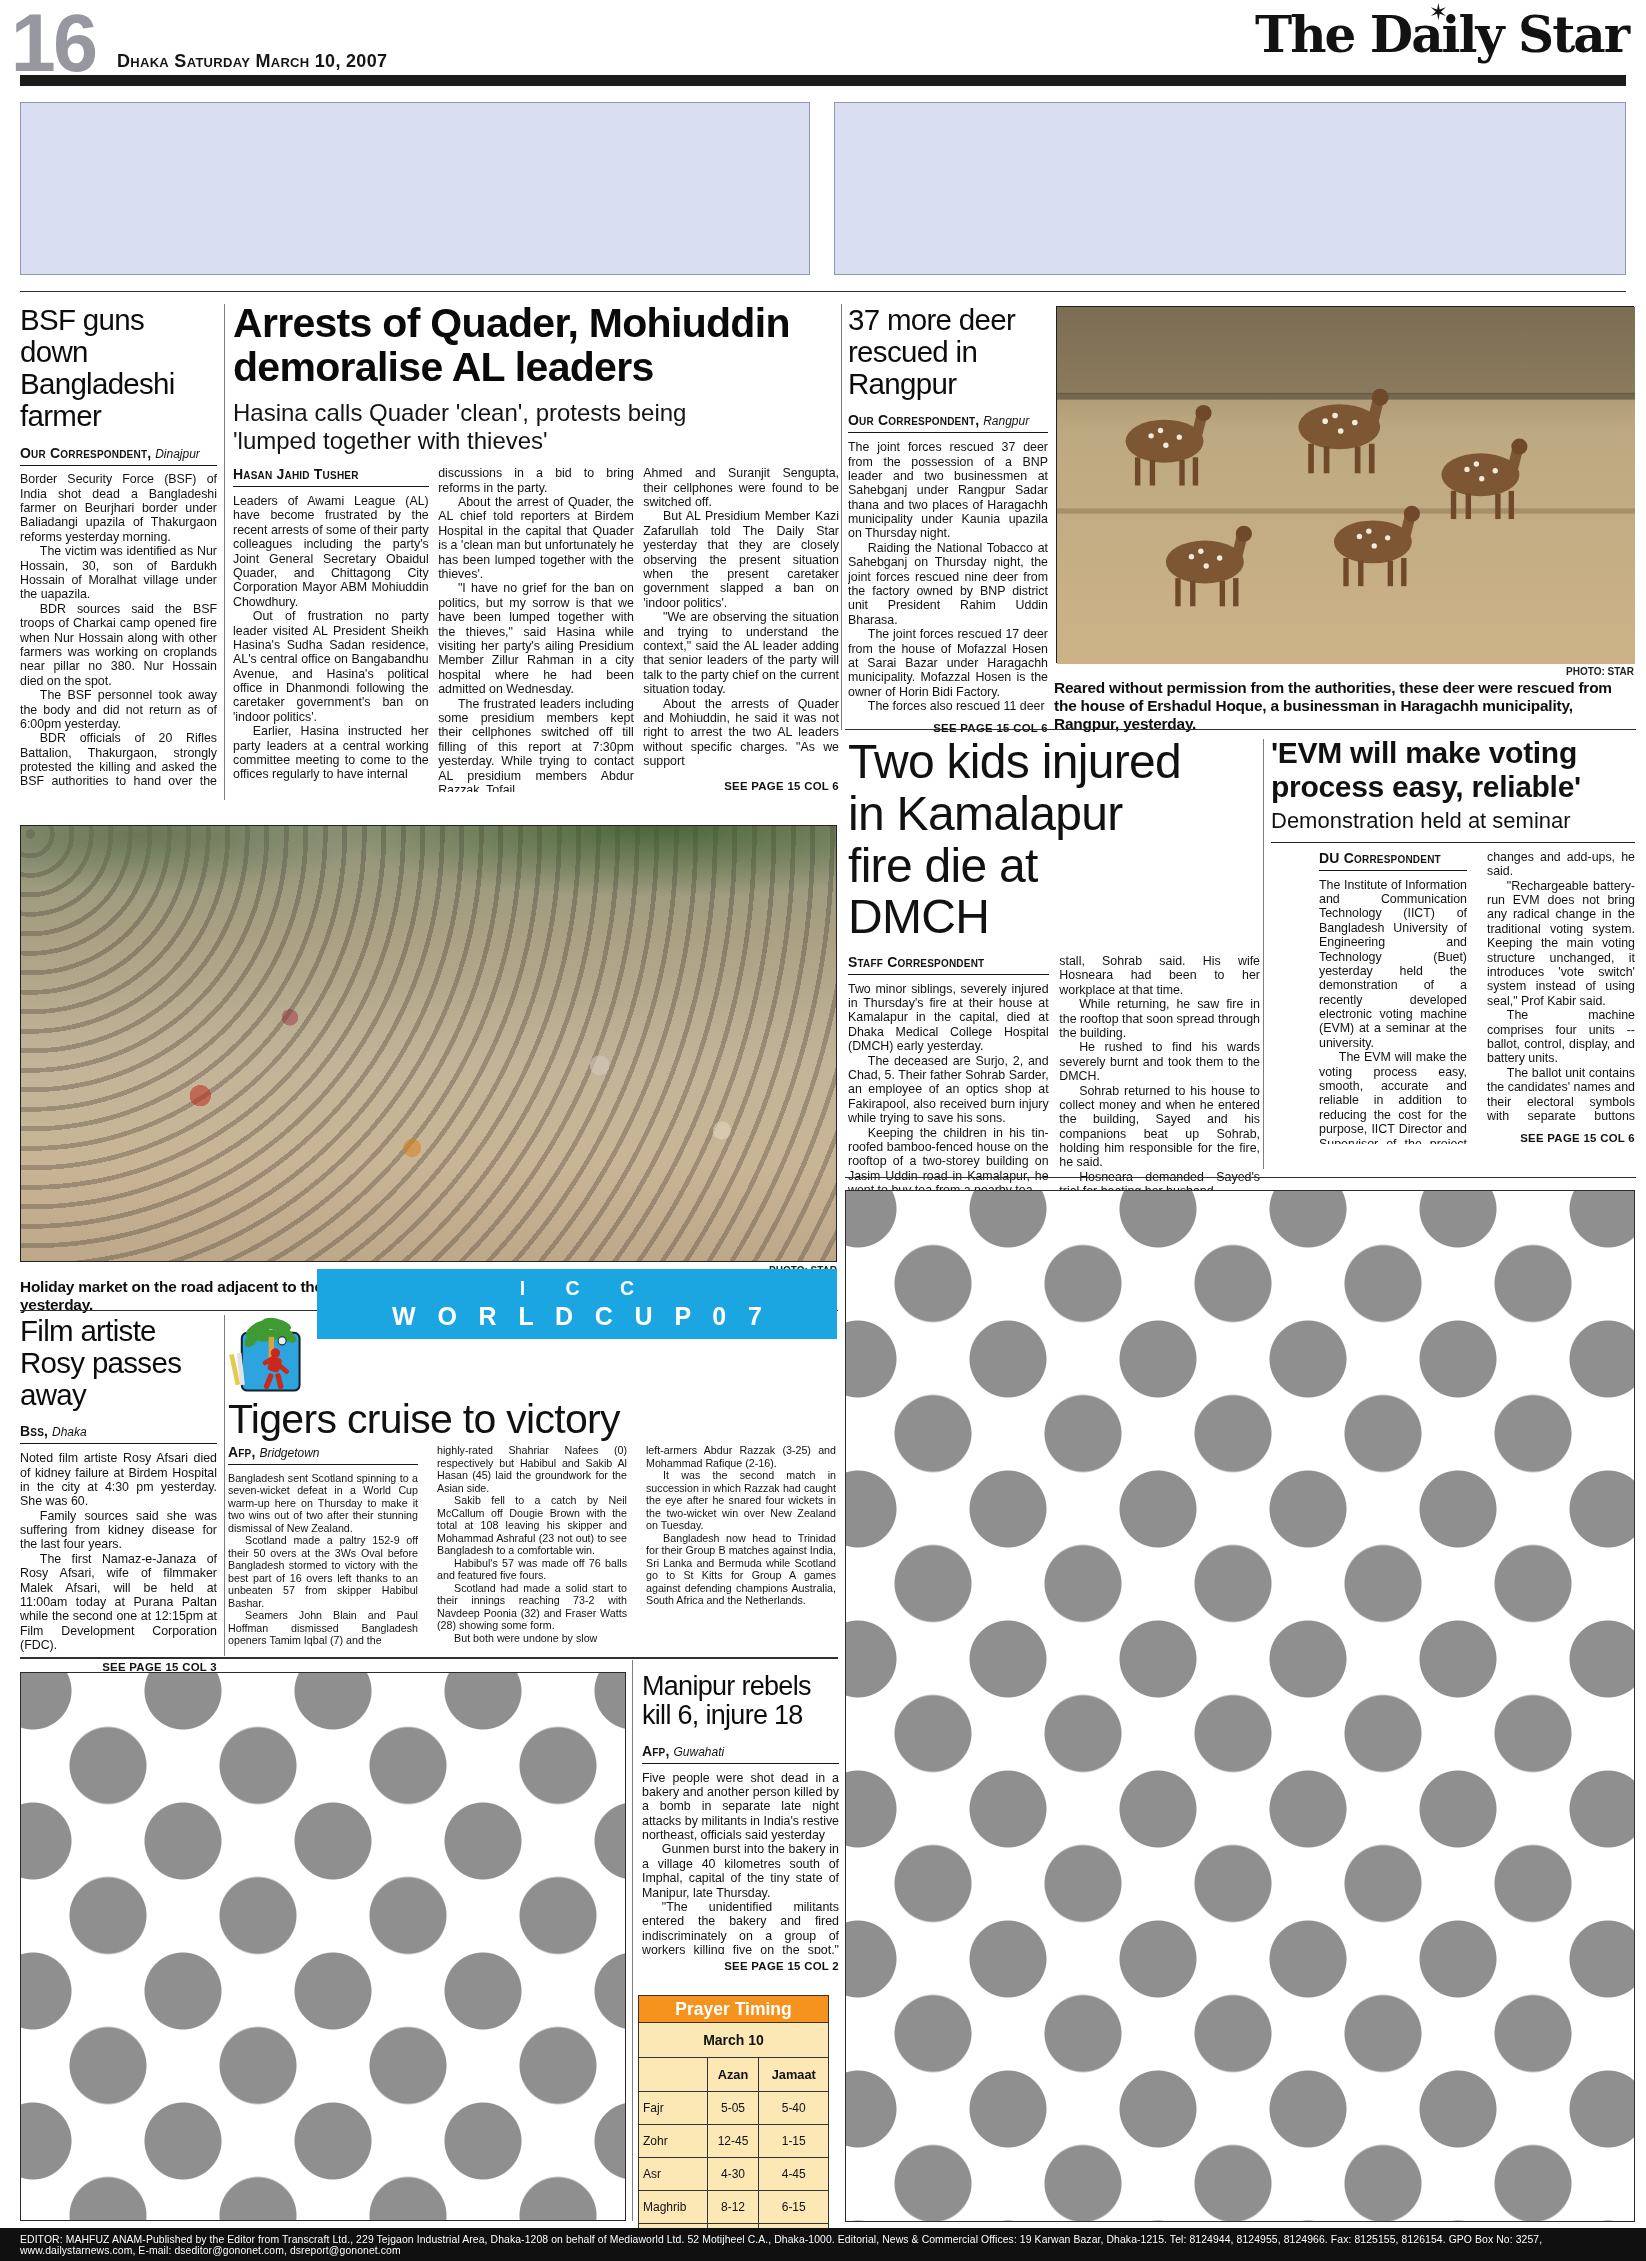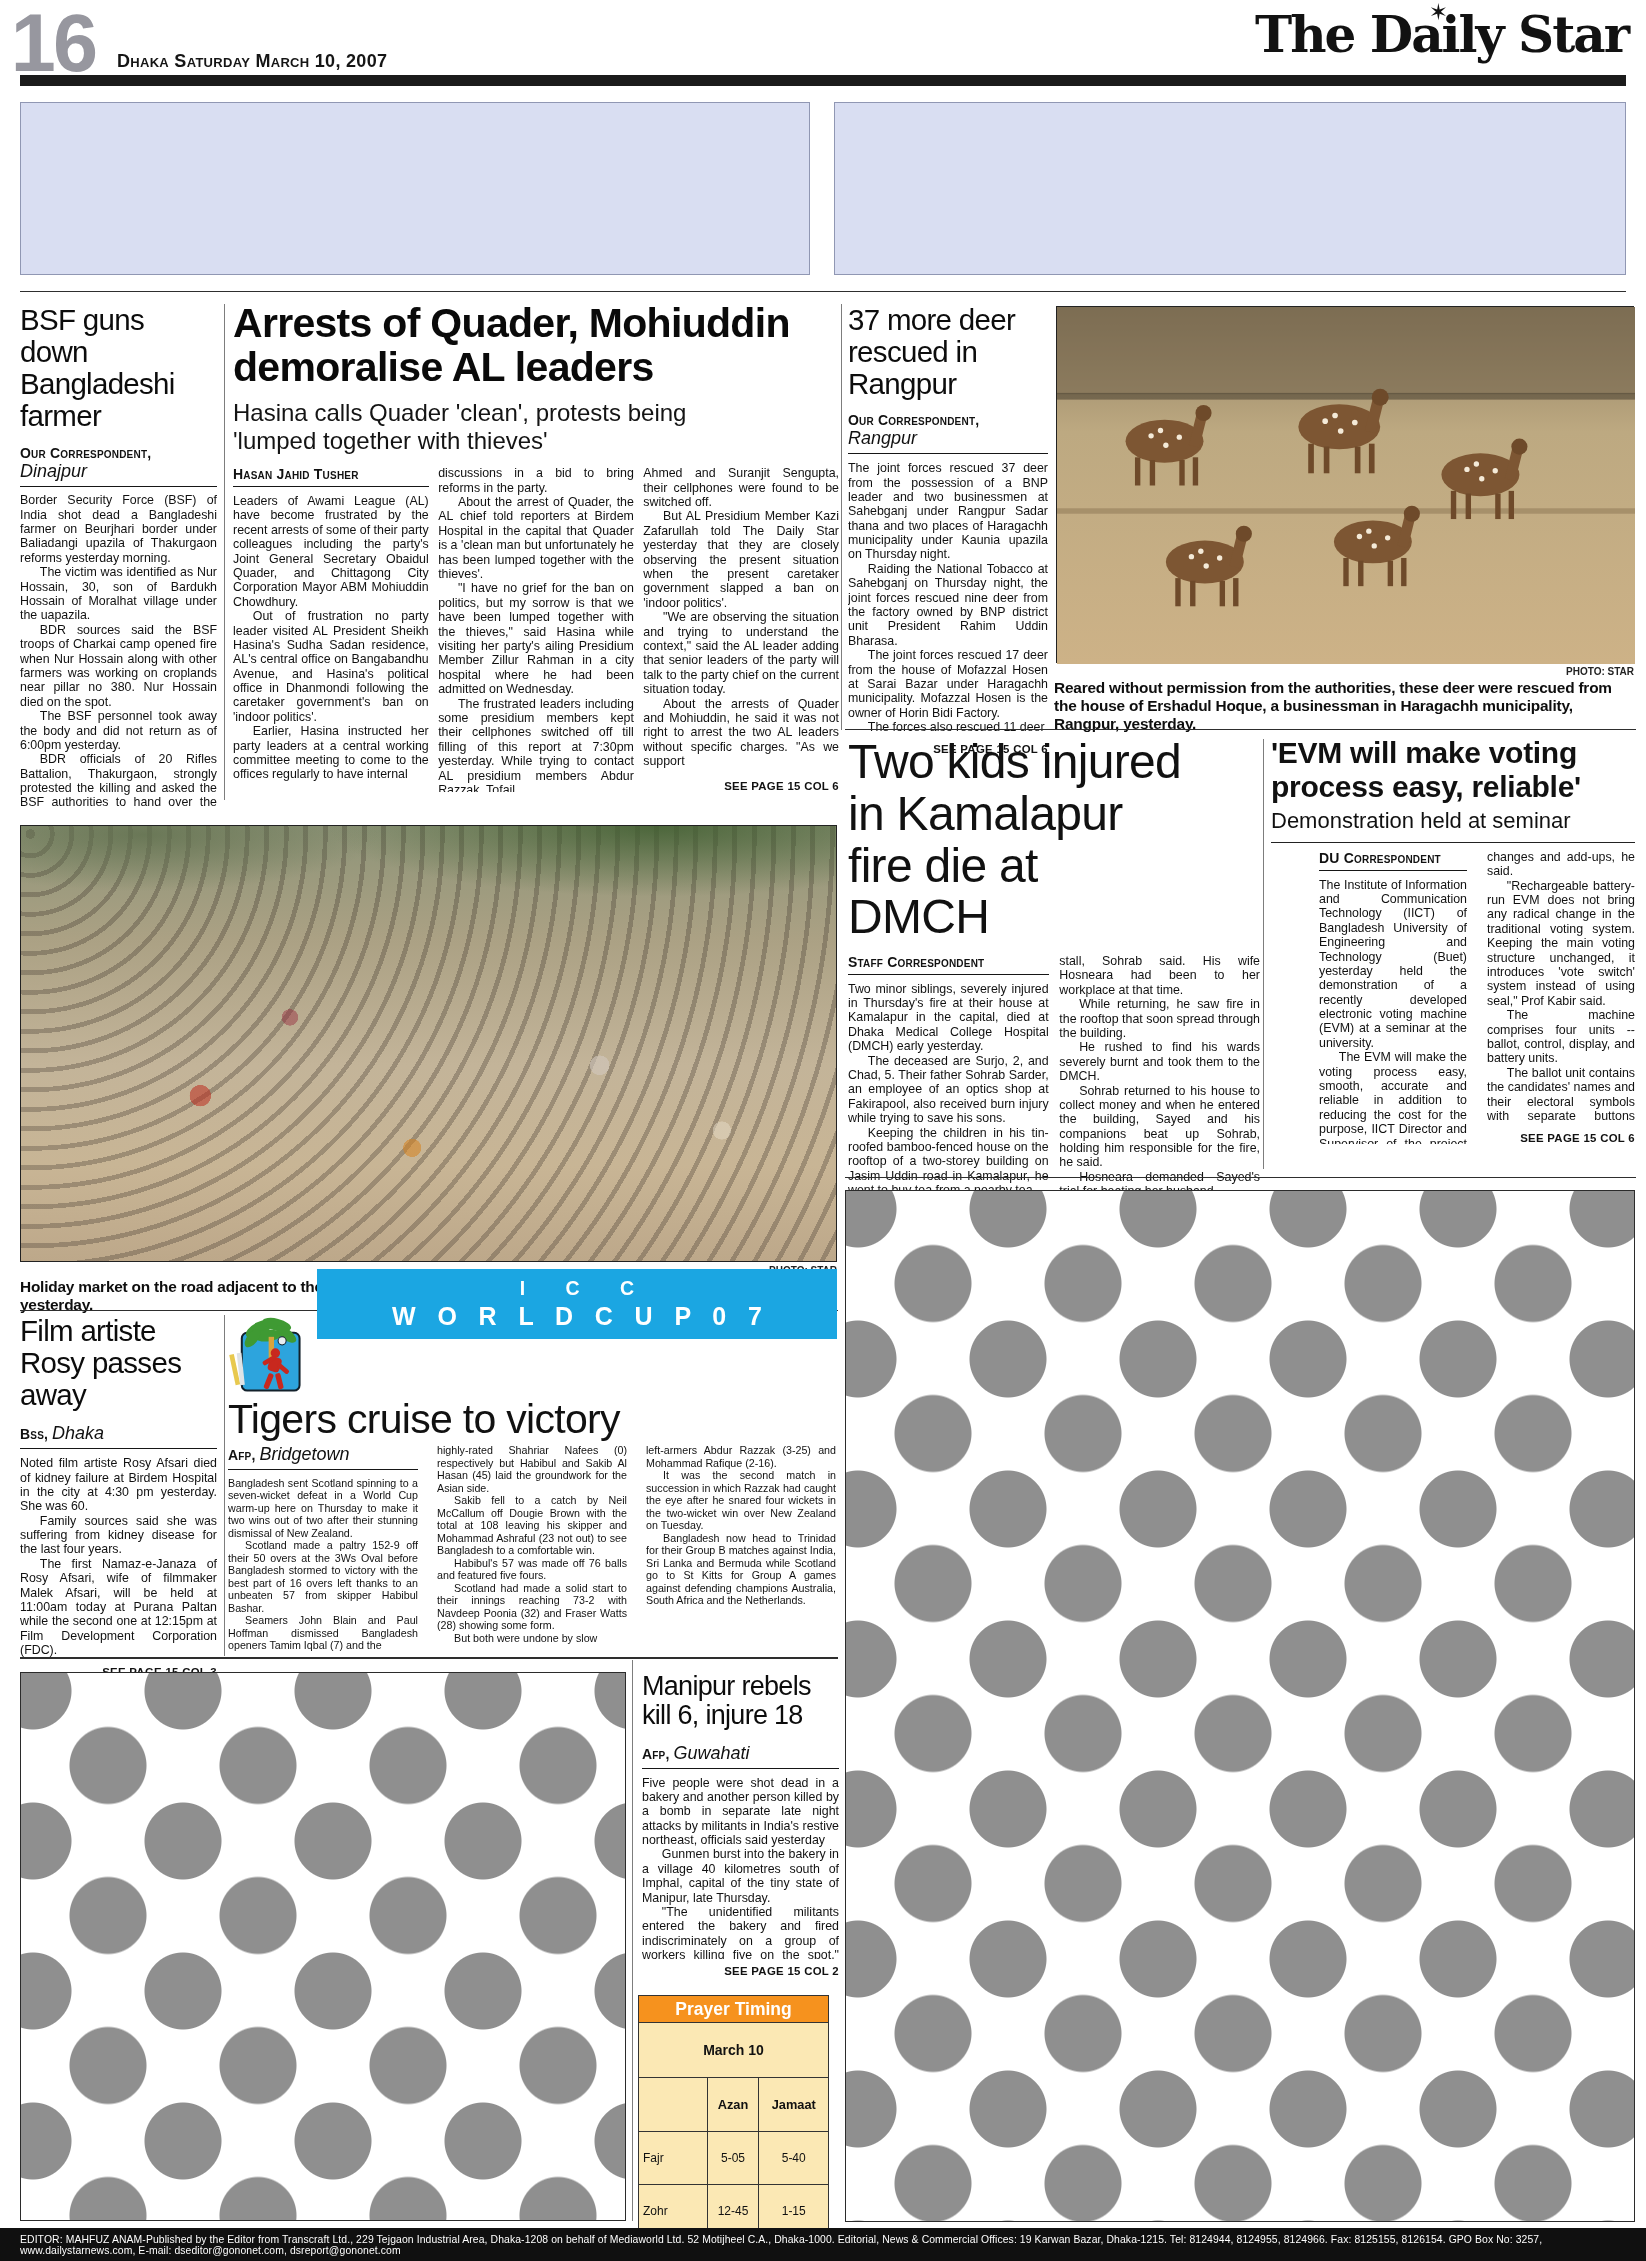--- a/index.html
+++ b/index.html
@@ -50,21 +50,21 @@
   
   .hl-md { font-size:29.5px; font-weight:400; line-height:1.09; letter-spacing:-0.7px; color:#0c0c0c; }
   .hl-xl { font-size:41px; font-weight:700; line-height:1.07; letter-spacing:-0.7px; color:#0a0a0a; }
   .hl-kids { font-size:48px; font-weight:400; line-height:1.08; letter-spacing:-0.7px; width:336px; }
   .hl-evm { font-size:30px; font-weight:700; line-height:1.12; letter-spacing:-0.3px; }
   .hl-tigers { font-size:41px; font-weight:400; letter-spacing:-0.7px; line-height:1.05; }
   .subhead { font-size:24px; line-height:1.15; margin-top:9.4px; width:484px; color:#141414; }
   .subhead2 { font-size:22px; line-height:1.12; margin-top:5.4px; border-bottom:1.3px solid #222; padding-bottom:9px; }
   .byline { font-size:14px; margin-top:12px; border-bottom:1.3px solid #161616; padding-bottom:4px; margin-bottom:6.7px; }
   .by-name { font-weight:bold; font-variant:small-caps; letter-spacing:0.2px; }
-  .by-loc { font-style:italic; font-size:18px; }
+  .by-loc { font-style:italic; font-size:12px; }
   .body { font-size:12.4px; line-height:1.16; text-align:justify; overflow:hidden; }
   .body p { margin:0; }
   .body p + p { text-indent:1.6em; }
   .jump { position:absolute; bottom:0; right:0; font-size:11.4px; font-weight:bold; letter-spacing:0.3px; background:#fff; padding-left:6.7px; }
   .credit { font-size:10px; font-weight:bold; text-align:right; color:#222; }
   .caption { font-size:15.4px; font-weight:bold; line-height:1.18; letter-spacing:-0.2px; color:#0e0e0e; }
 
   #art-bsf { left:20px; top:304px; width:197px; height:496px; }
   #art-bsf .body { height:316px; }
 
@@ -124,21 +124,21 @@
   .tig-col .body { font-size:10.7px; line-height:1.17; }
   .tig-col .byline { margin-top:0; }
 
   #art-manipur { left:642px; top:1672px; width:197px; height:316px; }
   #art-manipur .hl-md { font-size:27px; }
   #art-manipur .body { height:183px; position:relative; }
   #art-manipur .dz { position:relative; height:201px; }
 
   
   #prayer { left:638px; top:1995px; width:191px; border-collapse:collapse; font-size:12px; }
-  #prayer th, #prayer td { border:1.3px solid #333; padding:19px 4px; background:#fbe8b4; }
+  #prayer th, #prayer td { border:1.3px solid #333; padding:9px 4px; background:#fbe8b4; }
   #prayer .pt-title { background:#f6921e; color:#fff; font-size:17.5px; font-weight:bold; text-align:center; padding:2.7px 0; }
   #prayer .pt-date { font-size:14px; font-weight:bold; text-align:center; }
   #prayer .pt-head th { font-weight:bold; text-align:center; font-size:12.8px; }
   #prayer td:first-child { text-align:left; }
   #prayer td { text-align:center; }
   #prayer .pt-src { font-style:italic; text-align:center; font-size:12px; }
 
   
   #footer { left:0; top:2228px; width:1647px; height:33px; background:#101010; color:#fff;
     font-size:10.4px; display:flex; align-items:center; padding:0 20px; letter-spacing:0.1px; }

